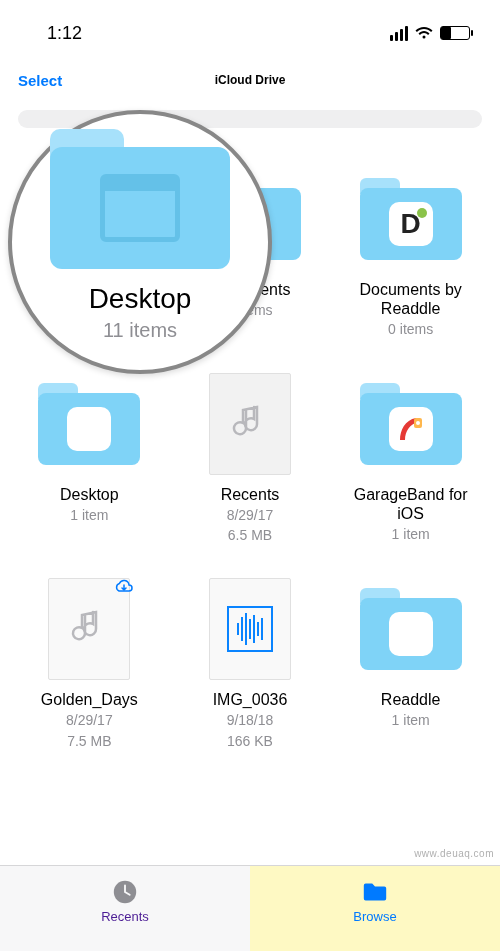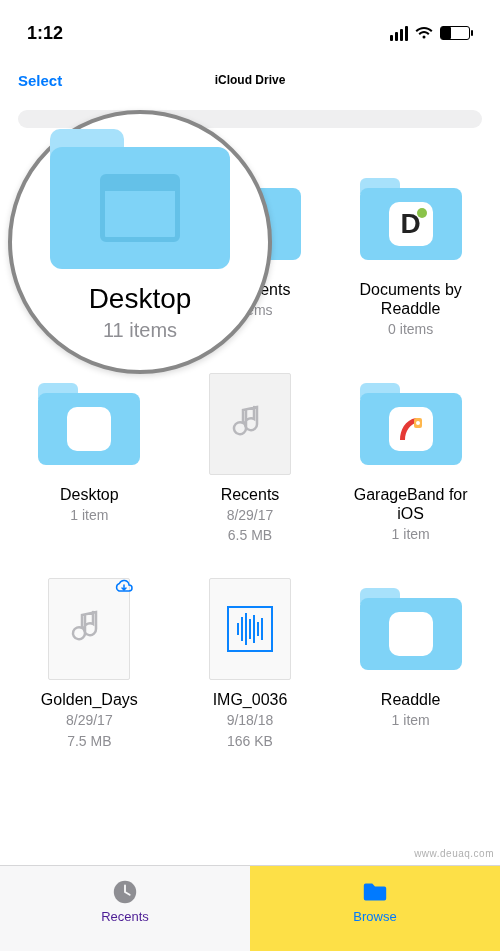--- a/index.html
+++ b/index.html
@@ -4,21 +4,21 @@
 <style>
   * { box-sizing: border-box; margin: 0; padding: 0; }
   body {
     width: 500px; height: 951px;
     font-family: -apple-system, "Helvetica Neue", Helvetica, Arial, sans-serif;
     background: #fff; color: #000; position: relative; overflow: hidden;
   }
   
   .status-bar {
     height: 50px; display: flex; align-items: center; justify-content: space-between;
-    padding: 16px 30px 0 27px; font-size: 18px; font-weight: 700;
+    padding: 16px 30px 0 47px; font-size: 18px; font-weight: 400;
   }
   .status-right { display:flex; align-items:center; gap:6px; }
   .signal { display:flex; align-items:flex-end; gap:2px; }
   .signal span { width:3px; background:#000; border-radius:1px; }
   .signal span:nth-child(1){height:6px}
   .signal span:nth-child(2){height:9px}
   .signal span:nth-child(3){height:12px}
   .signal span:nth-child(4){height:15px}
   .battery { width:30px; height:14px; border:1.5px solid #000; border-radius:3px; position:relative; }
   .battery::after { content:""; position:absolute; right:-4px; top:3px; width:2px; height:6px; background:#000; border-radius:1px; }
@@ -85,21 +85,21 @@
   .mag-folder .window::before { content:""; position:absolute; top:0; left:0; right:0; height:12px; background:#64c1e8; }
   .mag-name { font-size:28px; color:#000; margin-top:14px; }
   .mag-sub { font-size:20px; color:#8e8e93; margin-top:4px; }
   
   .tab-bar {
     position:absolute; bottom:0; left:0; right:0; height:86px;
     background:#f7f7f8; border-top:1px solid #d6d6d8;
     display:flex;
   }
   .tab { flex:1; display:flex; flex-direction:column; align-items:center; justify-content:center; gap:3px; color:#4c1d95; font-size:13px; padding-bottom:16px;}
-  .tab.active { color:#007aff; background:#fde047; }
+  .tab.active { color:#007aff; background:#fef9c3; }
   .tab svg { width:30px; height:28px; }
   
   .watermark { position:absolute; right:6px; bottom:92px; font-size:10px; color:#b0b0b0; letter-spacing:0.5px; }
 </style>
 </head>
 <body>
 
 <div class="status-bar">
   <div>1:12</div>
   <div class="status-right">

